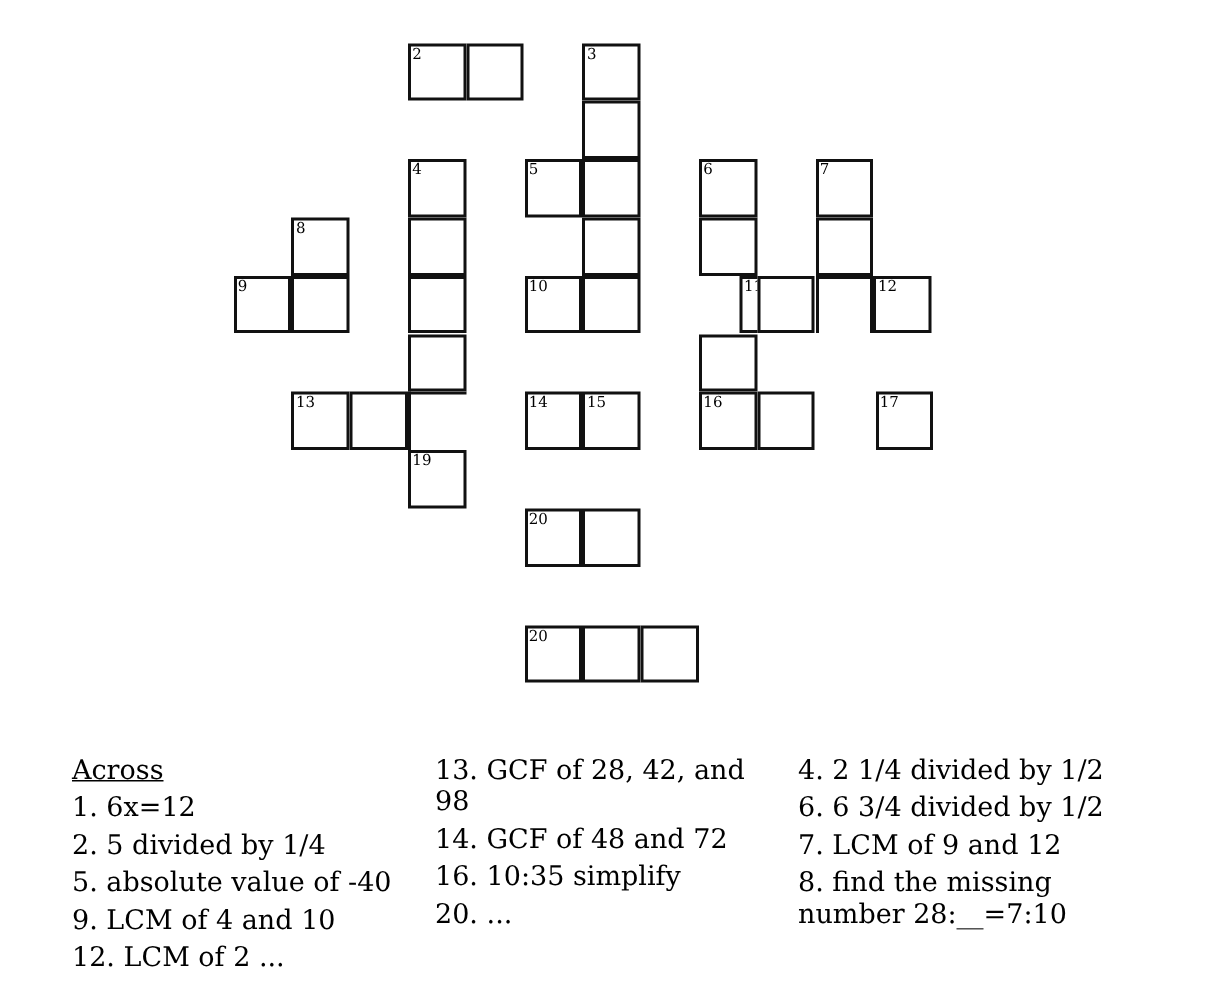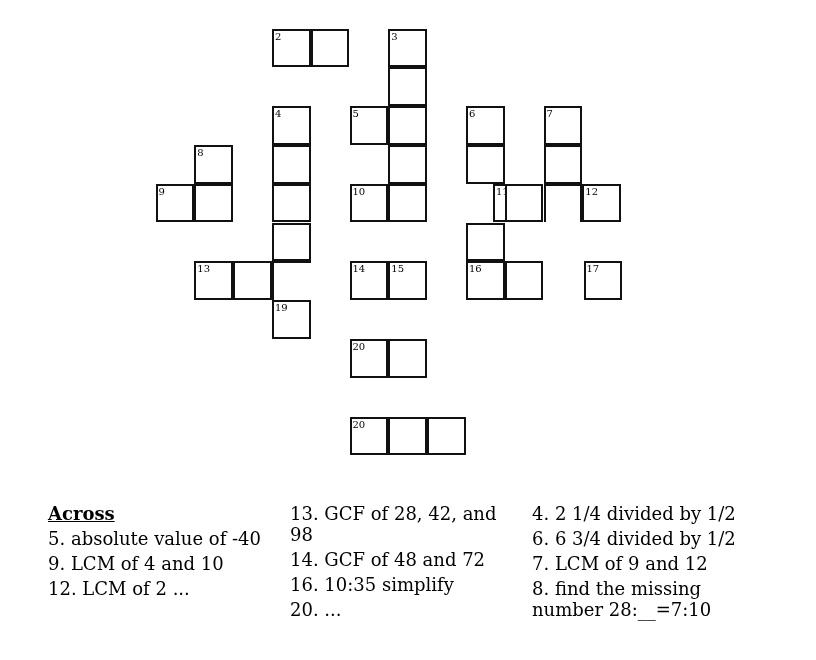--- a/index.html
+++ b/index.html
@@ -8,21 +8,21 @@
     #grid { position: absolute; left: 0; top: 0; width: 816px; height: 470px; }
     .cell { position: absolute; width: 38.8px; height: 38.8px; box-sizing: border-box;
             border: 2px solid #111; background: #fff; }
     .cell.partial-tl { border-right: none; border-bottom: none; }
     .cell.partial-tlr { border-bottom: none; }
     .num { position: absolute; left: 1px; top: 0px; font-size: 10px; line-height: 12px;
            font-family: "DejaVu Serif", serif; }
     #clues { position: absolute; left: 48px; top: 503px; width: 740px; }
     .col { position: absolute; top: 0; width: 222px; font-size: 18px; line-height: 21px; }
     .col.c1 { left: 0; } .col.c2 { left: 242px; } .col.c3 { left: 484px; }
-    .hdr { font-weight: bold; text-decoration: underline; margin-bottom: 4px; display: block; }
+    .hdr { font-weight: normal; text-decoration: underline; margin-bottom: 4px; display: block; }
     .clue { margin-bottom: 4px; }
     .clue b { font-weight: normal; }
   </style>
 </head>
 <body>
 
 <div id="grid">
     <div class="cell" style="left: 271.9px; top: 28.5px;">
       <span class="num">2</span>
     </div>
@@ -99,20 +99,22 @@
       <span class="num">20</span>
     </div>
     <div class="cell" style="left: 388.3px; top: 416.5px;"></div>
     <div class="cell" style="left: 427.1px; top: 416.5px;"></div>
   </div>
 
 <div id="clues">
   <div class="col c1">
     <span class="hdr">Across</span>
     <div id="col1-list">
+        <div class="clue"><b>1.</b><span> 6x=12</span></div>
+        <div class="clue"><b>2.</b><span> 5 divided by 1/4</span></div>
         <div class="clue"><b>5.</b><span> absolute value of -40</span></div>
         <div class="clue"><b>9.</b><span> LCM of 4 and 10</span></div>
         <div class="clue"><b>12.</b><span> LCM of 2 ...</span></div>
       </div>
   </div>
   <div class="col c2">
     <div id="col2-list">
         <div class="clue"><b>13.</b><span> GCF of 28, 42, and 98</span></div>
         <div class="clue"><b>14.</b><span> GCF of 48 and 72</span></div>
         <div class="clue"><b>16.</b><span> 10:35 simplify</span></div>

